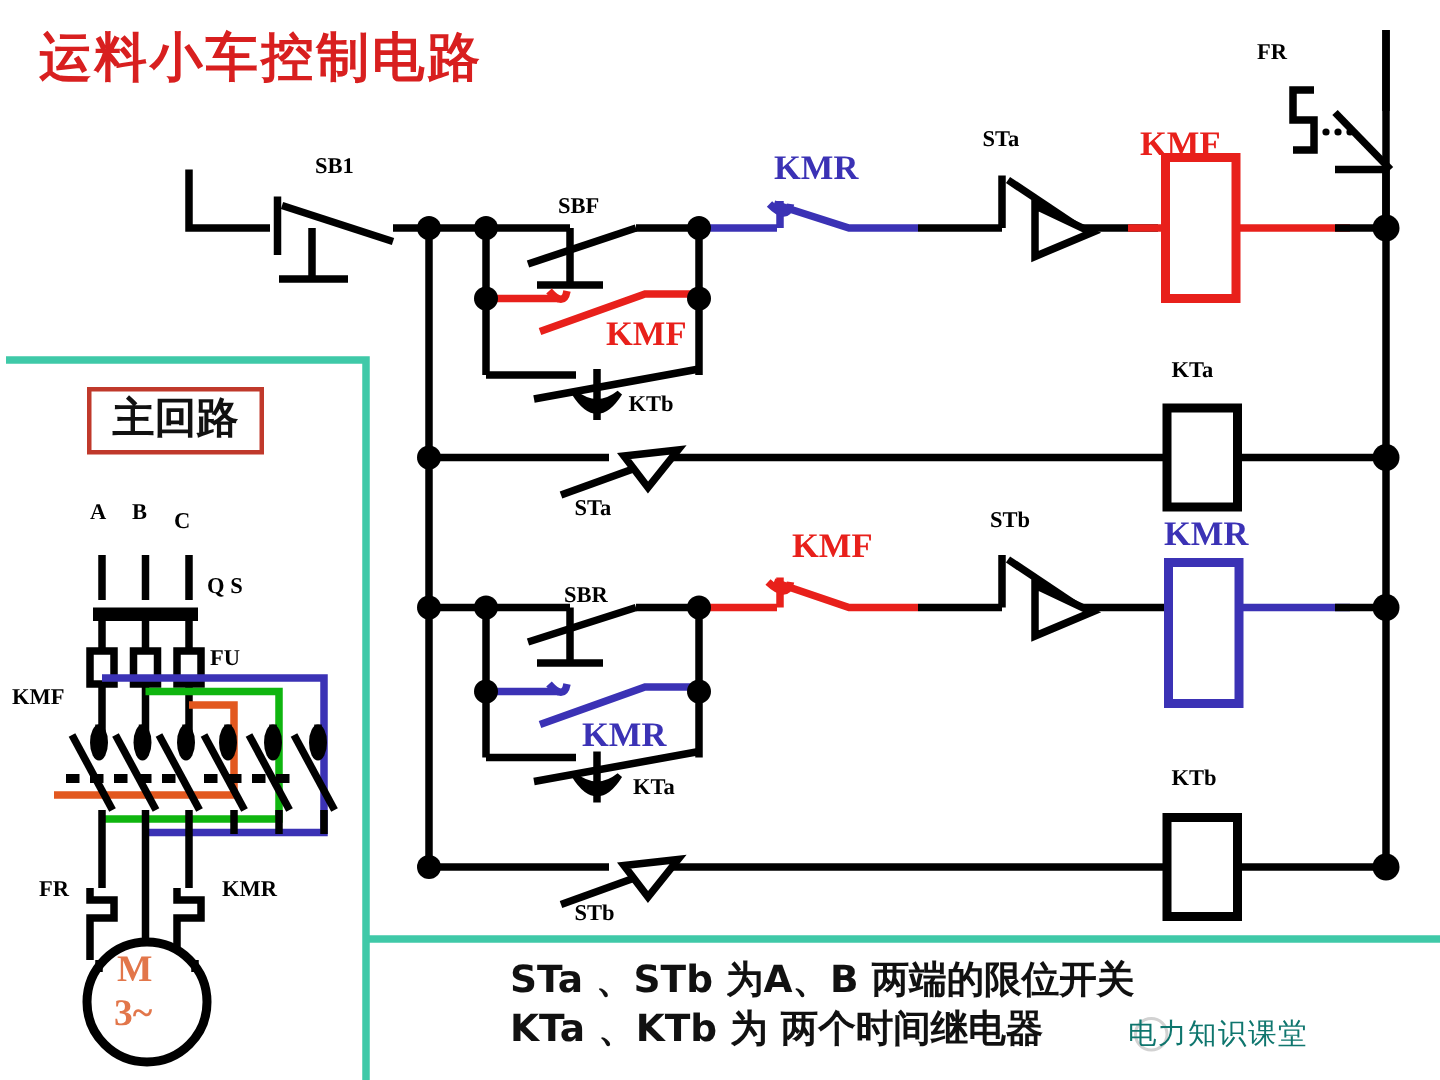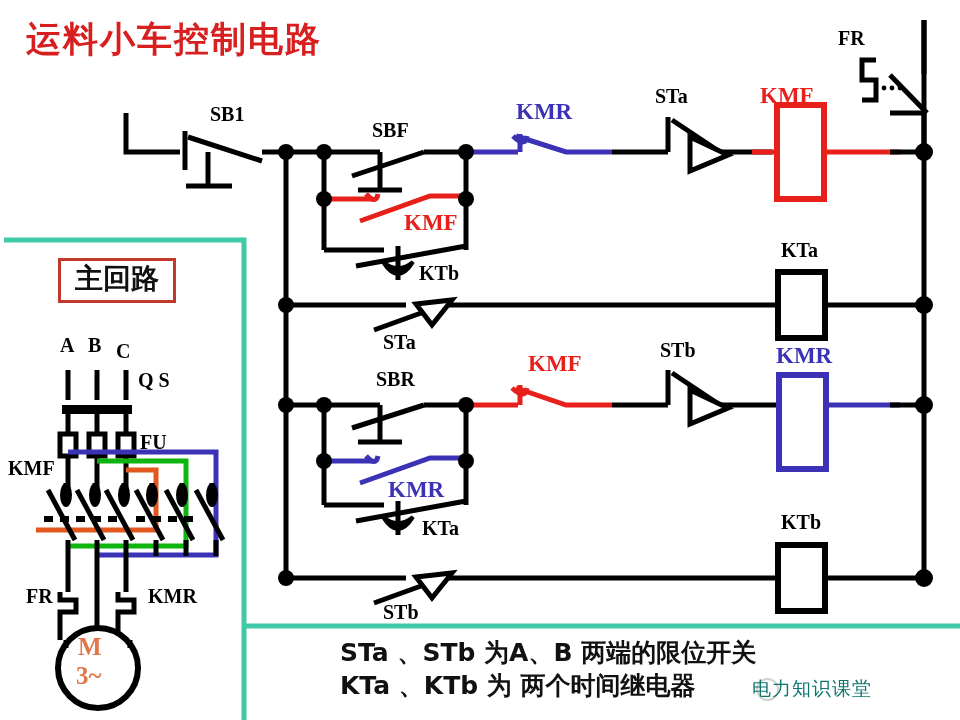--- a/index.html
+++ b/index.html
@@ -6,21 +6,21 @@
   body{width:960px;height:720px;overflow:hidden;
        font-family:"Liberation Serif","DejaVu Serif",serif;}
   #stage{position:relative;width:960px;height:720px;background:#fff;}
   #svgroot{position:absolute;left:0;top:0;width:960px;height:720px;}
   .lbl{position:absolute;font-weight:bold;white-space:nowrap;line-height:1;
        font-family:"Liberation Serif","DejaVu Serif",serif;}
   .cjk{font-family:"DejaVu Sans","Liberation Sans",sans-serif;font-weight:bold;}
   #title{left:26px;top:22px;font-size:35px;color:#d81f1f;letter-spacing:2px;}
   #mainbox-title{left:58px;top:258px;font-size:28px;color:#111;
       border:3px solid #c0392b;padding:4px 14px 7px 14px;background:#fff;text-align:center;}
-  .k{font-size:20px;color:#000;}
+  .k{font-size:15px;color:#000;}
   .kr{font-size:23px;color:#e8201b;}
   .kb{font-size:23px;color:#3b32b5;}
   #caption{position:absolute;left:340px;top:636px;font-size:25px;color:#111;
       line-height:1.32;font-family:"DejaVu Sans","Liberation Sans",sans-serif;font-weight:bold;}
   #wm{position:absolute;left:752px;top:676px;font-size:19px;color:#0f766e;
       font-family:"DejaVu Sans","Liberation Sans",sans-serif;letter-spacing:1px;}
   #wm-dot{position:absolute;left:756px;top:678px;width:19px;height:19px;
       border:2px solid #d2d2d2;border-radius:50%;}
   #motorM{left:78px;top:634px;font-size:25px;color:#e2764a;}
   #motor3{left:76px;top:663px;font-size:25px;color:#e2764a;}
@@ -287,42 +287,42 @@
     </g>
   </svg>
 
   <div class="lbl cjk" id="title">运料小车控制电路</div>
 
   <div class="lbl cjk" id="mainbox-title">主回路</div>
 
   <div class="lbl k" style="left:60px;top:335px;">A</div>
   <div class="lbl k" style="left:88px;top:335px;">B</div>
   <div class="lbl k" style="left:116px;top:341px;">C</div>
-  <div class="lbl k" style="left:138px;top:370px;text-align:right;">Q S</div>
+  <div class="lbl k" style="left:138px;top:384px;text-align:right;">Q S</div>
   <div class="lbl k" style="left:140px;top:432px;text-align:center;">FU</div>
   <div class="lbl k" style="left:8px;top:458px;">KMF</div>
   <div class="lbl k" style="left:148px;top:586px;">KMR</div>
   <div class="lbl k" style="left:26px;top:586px;">FR</div>
   <div class="lbl" id="motorM">M</div>
   <div class="lbl" id="motor3">3~</div>
 
   <div class="lbl k" style="left:210px;top:104px;">SB1</div>
   <div class="lbl k" style="left:838px;top:28px;">FR</div>
 
-  <div class="lbl k" style="left:372px;top:120px;">SBF</div>
+  <div class="lbl k" style="left:372px;top:131px;">SBF</div>
   <div class="lbl kr" style="left:404px;top:211px;">KMF</div>
   <div class="lbl k" style="left:419px;top:263px;">KTb</div>
   <div class="lbl kb" style="left:516px;top:100px;">KMR</div>
   <div class="lbl k" style="left:655px;top:86px;">STa</div>
   <div class="lbl kr" style="left:760px;top:84px;">KMF</div>
 
   <div class="lbl k" style="left:383px;top:332px;">STa</div>
   <div class="lbl k" style="left:781px;top:240px;">KTa</div>
 
-  <div class="lbl k" style="left:376px;top:369px;">SBR</div>
+  <div class="lbl k" style="left:376px;top:390px;">SBR</div>
   <div class="lbl kb" style="left:388px;top:478px;">KMR</div>
   <div class="lbl k" style="left:422px;top:518px;">KTa</div>
   <div class="lbl kr" style="left:528px;top:352px;">KMF</div>
   <div class="lbl k" style="left:660px;top:340px;">STb</div>
   <div class="lbl kb" style="left:776px;top:344px;">KMR</div>
 
   <div class="lbl k" style="left:383px;top:602px;">STb</div>
   <div class="lbl k" style="left:781px;top:512px;">KTb</div>
 
   <div id="caption">

